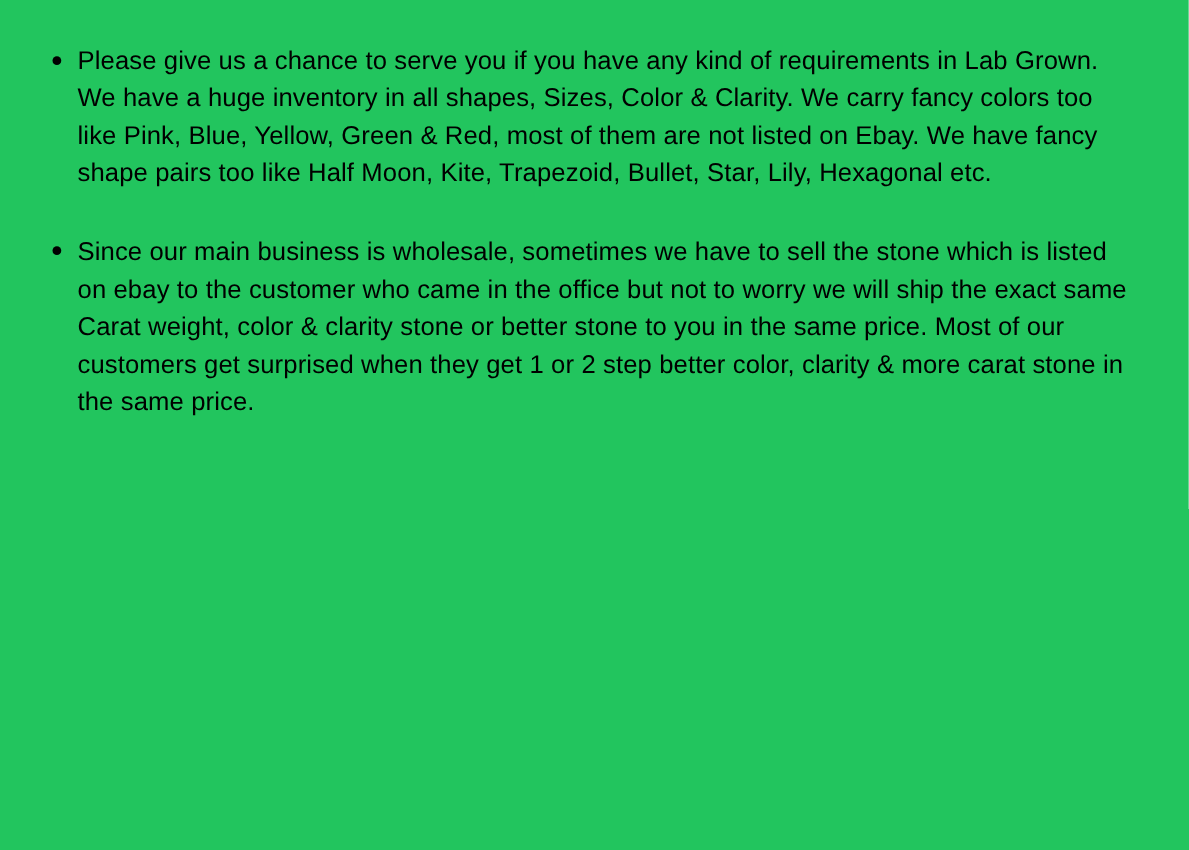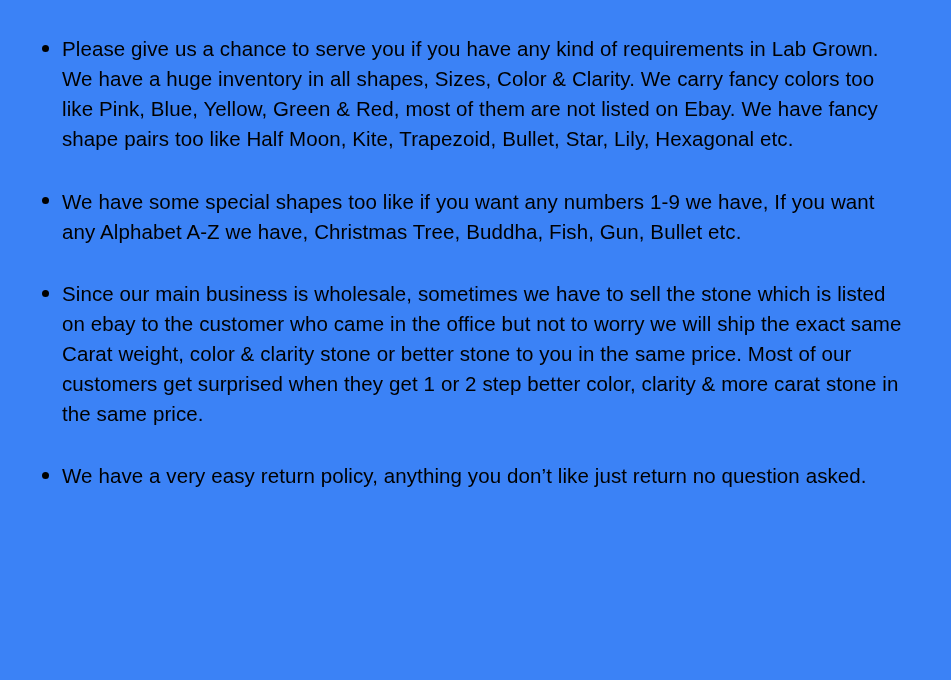--- a/index.html
+++ b/index.html
@@ -12,21 +12,21 @@
     background: #ffffff;
     font-family: "Liberation Sans", sans-serif;
     color: #000000;
     overflow: hidden;
   }
   .page {
     box-sizing: border-box;
     width: 951px;
     height: 680px;
     padding: 34px 46px 0 40px;
-    background: #3b82f6;
+    background: #22c55e;
   }
   ul.bullet-list {
     list-style: none;
     margin: 0;
     padding: 0;
   }
   ul.bullet-list > li {
     position: relative;
     padding-left: 22px;
     margin-bottom: 32px;
@@ -55,24 +55,16 @@
 <body>
 
 <div class="page">
   <ul class="bullet-list">
     <li>
       <span class="bullet-mark"></span>
       <span class="bullet-text">Please give us a chance to serve you if you have any kind of requirements in Lab Grown. We have a huge inventory in all shapes, Sizes, Color &amp; Clarity. We carry fancy colors too like Pink, Blue, Yellow, Green &amp; Red, most of them are not listed on Ebay. We have fancy shape pairs too like Half Moon, Kite, Trapezoid, Bullet, Star, Lily, Hexagonal etc.</span>
     </li>
     <li>
       <span class="bullet-mark"></span>
-      <span class="bullet-text">We have some special shapes too like if you want any numbers 1-9 we have, If you want any Alphabet A-Z we have, Christmas Tree, Buddha, Fish, Gun, Bullet etc.</span>
-    </li>
-    <li>
-      <span class="bullet-mark"></span>
       <span class="bullet-text">Since our main business is wholesale, sometimes we have to sell the stone which is listed on ebay to the customer who came in the office but not to worry we will ship the exact same Carat weight, color &amp; clarity stone or better stone to you in the same price. Most of our customers get surprised when they get 1 or 2 step better color, clarity &amp; more carat stone in the same price.</span>
-    </li>
-    <li>
-      <span class="bullet-mark"></span>
-      <span class="bullet-text">We have a very easy return policy, anything you don’t like just return no question asked.</span>
     </li>
   </ul>
 </div>
 
 </body></html>

